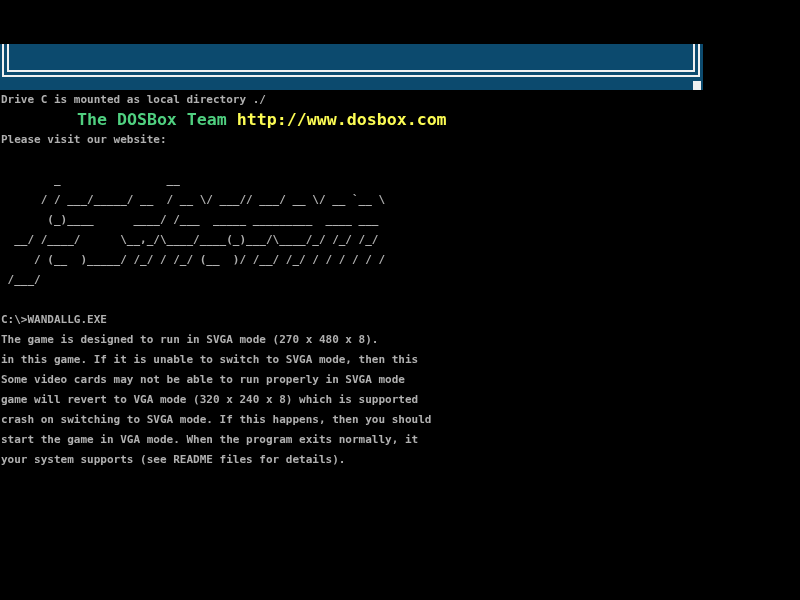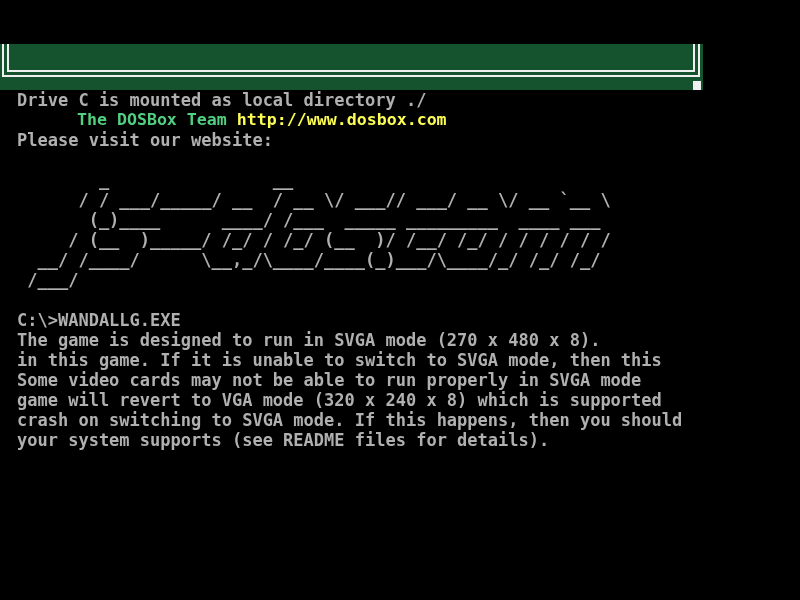--- a/index.html
+++ b/index.html
@@ -13,21 +13,21 @@
     height: 600px;
     background: #000;
     overflow: hidden;
     font-family: "DejaVu Sans Mono", monospace;
   }
   
   .bar-bg {
     position: absolute;
     left: 0; top: 44px;
     width: 703px; height: 46px;
-    background: #14532d;
+    background: #0c4a6e;
   }
   .bar-frame {
     position: absolute;
     left: 2px; top: 44px;
     width: 698px; height: 33px;
     box-sizing: border-box;
     border: 7px double #f0f0f0;
     border-top: none;
   }
   .bar-corner-block {
@@ -45,24 +45,23 @@
     line-height: 20px;
     white-space: pre;
   }
   .t-green  { color: #50d080; }
   .t-yellow { color: #fcfc54; }
   
   .console {
     position: absolute;
     left: 1px; top: 90px;
     font-weight: bold;
-    font-size: 17px;
+    font-size: 11px;
     line-height: 20px;
     color: #b0b0b0;
-    padding-left: 16px;
   }
   .cline {
     height: 20px;
     white-space: pre;
   }
   .cursor { color: #b0b0b0; }
 </style>
 </head>
 <body>
 
@@ -77,27 +76,28 @@
   <div class="bar-corner-block"></div>
 
   <div class="console">
     <div class="cline">Drive C is mounted as local directory ./</div>
     <div class="cline"></div>
     <div class="cline">Please visit our website:</div>
     <div class="cline"></div>
     <div class="cline">        _                __</div>
     <div class="cline">      / / ___/_____/ __  / __ \/ ___// ___/ __ \/ __ `__ \</div>
     <div class="cline">       (_)____      ____/ /___  _____ _________  ____ ___</div>
+    <div class="cline">  __/ /____/      \__,_/\____/____(_)___/\____/_/ /_/ /_/</div>
     <div class="cline">     / (__  )_____/ /_/ / /_/ (__  )/ /__/ /_/ / / / / / /</div>
-    <div class="cline">  __/ /____/      \__,_/\____/____(_)___/\____/_/ /_/ /_/</div>
     <div class="cline"> /___/</div>
     <div class="cline"></div>
     <div class="cline">C:\&gt;WANDALLG.EXE</div>
     <div class="cline">The game is designed to run in SVGA mode (270 x 480 x 8).</div>
     <div class="cline">in this game. If it is unable to switch to SVGA mode, then this</div>
     <div class="cline">Some video cards may not be able to run properly in SVGA mode</div>
     <div class="cline">game will revert to VGA mode (320 x 240 x 8) which is supported</div>
     <div class="cline">crash on switching to SVGA mode. If this happens, then you should</div>
+    <div class="cline">start the game in VGA mode. When the program exits normally, it</div>
     <div class="cline">your system supports (see README files for details).</div>
     <div class="cline"></div>
   </div>
 
 </div>
 
 </body></html>

